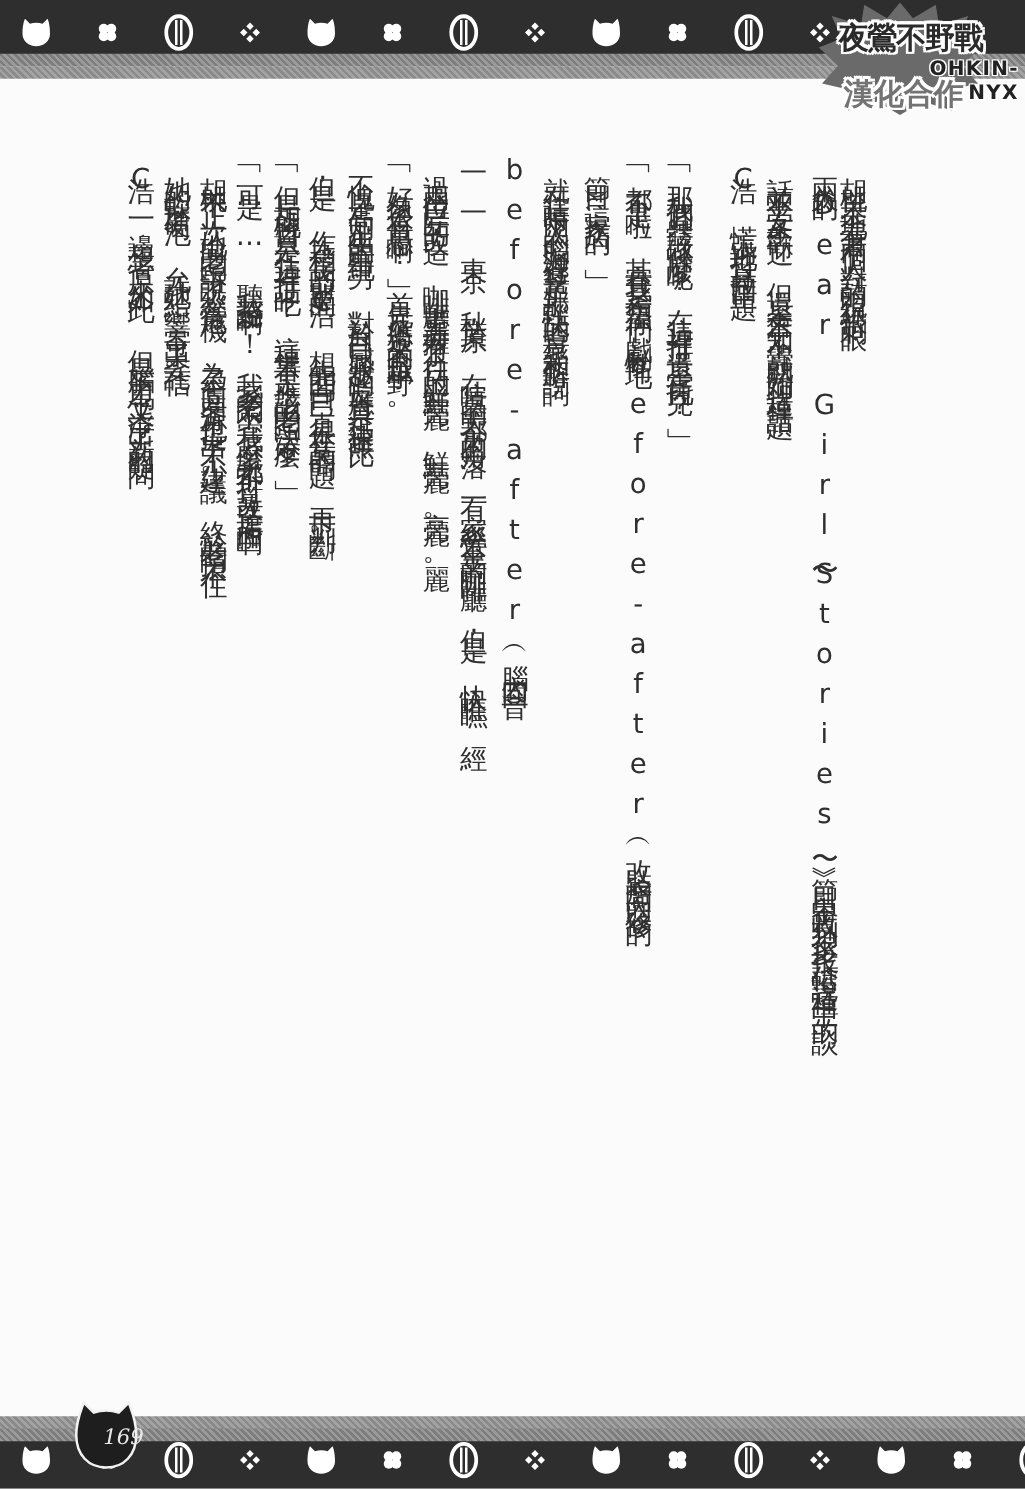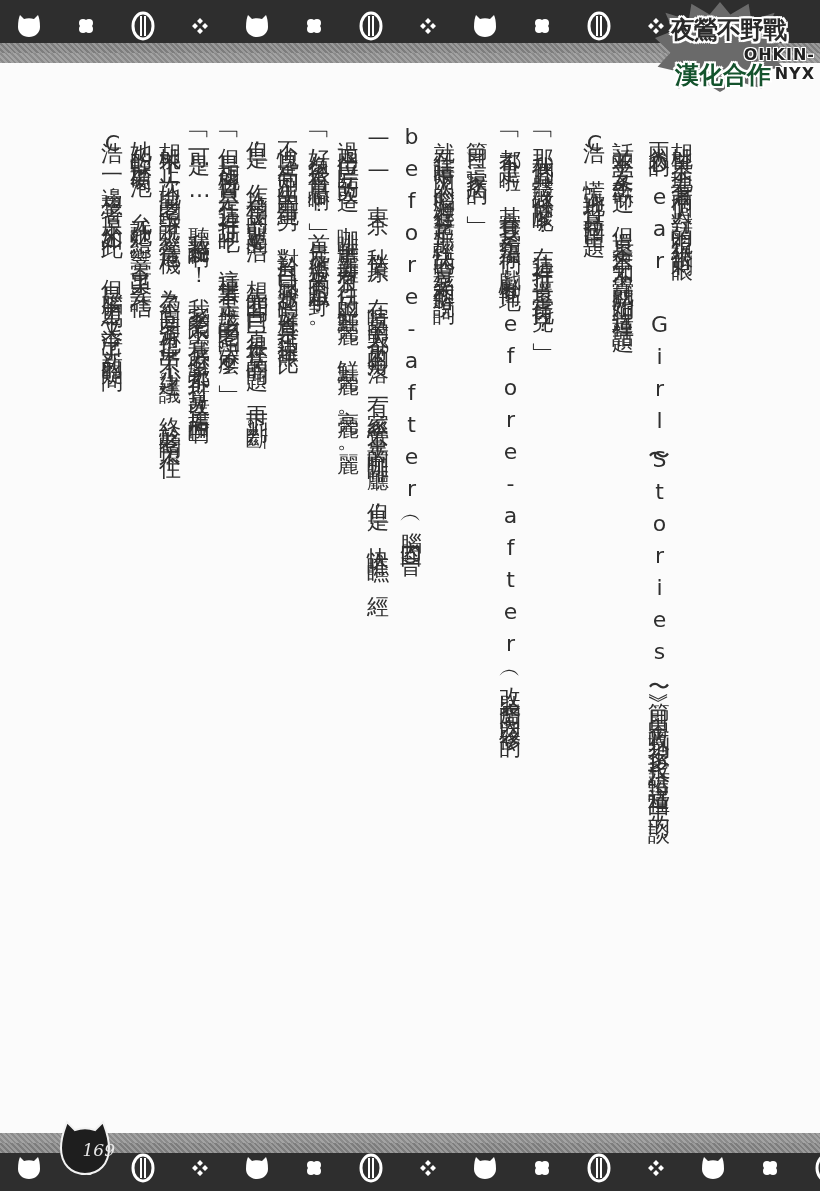--- a/index.html
+++ b/index.html
@@ -47,21 +47,21 @@
       text-shadow: -2px -2px 0 #fff, 2px -2px 0 #fff, -2px 2px 0 #fff, 2px 2px 0 #fff, 0 2px 0 #fff, 2px 0 0 #fff, 0 -2px 0 #fff, -2px 0 0 #fff;
     }
     .logo-sub {
       position: absolute; left: 74px; top: 43px; font-size: 16px; font-weight: bold;
       color: #222; letter-spacing: 1px;
       text-shadow: -1px -1px 0 #fff, 1px -1px 0 #fff, -1px 1px 0 #fff, 1px 1px 0 #fff;
       text-align: right;
     }
     .logo-credit {
       position: absolute; left: 40px; top: 57px; font-size: 24px; font-weight: bold;
-      color: #14532d;
+      color: #737373;
       text-shadow: -2px -2px 0 #fff, 2px -2px 0 #fff, -2px 2px 0 #fff, 2px 2px 0 #fff, 0 2px 0 #fff, 2px 0 0 #fff, 0 -2px 0 #fff, -2px 0 0 #fff;
     }
 
     
     .page-badge {
       position: absolute; left: 55px; top: 1118px; width: 60px; height: 58px;
     }
     .page-badge svg { position: absolute; left: 0; top: 0; }
     .page-num {
       position: absolute; left: 0; top: 22px; width: 60px; text-align: right;

